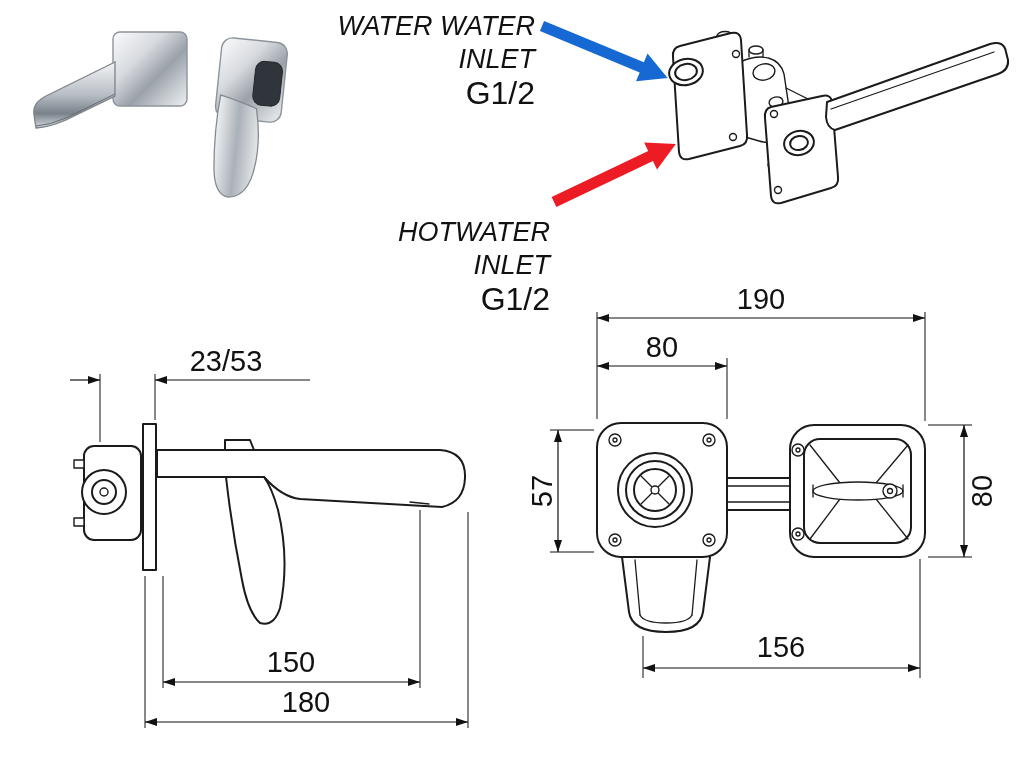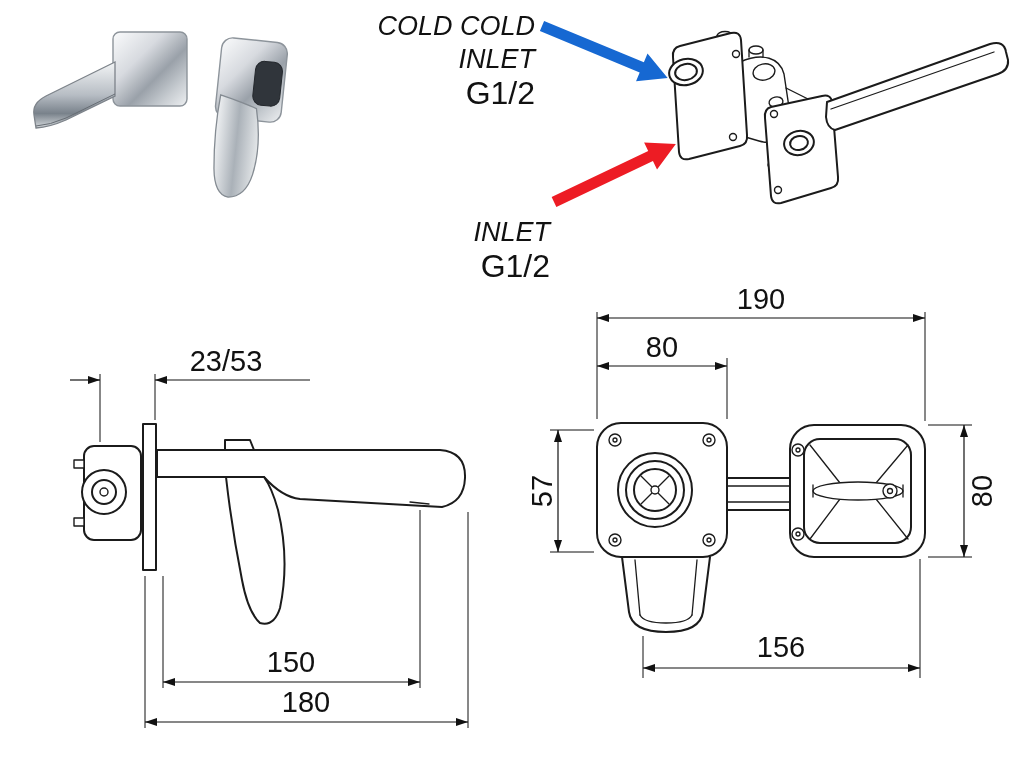--- a/index.html
+++ b/index.html
@@ -50,26 +50,27 @@
       <path d="M20,112 Q34,111 50,104 L99,80" fill="none" stroke="#676d74" stroke-width="1"></path>
     </g>
     <g transform="rotate(6 235 70)">
       <rect x="202" y="26" width="66" height="80" rx="11" fill="url(#chrA)" stroke="#8d949b" stroke-width="1.4"></rect>
       <rect x="238" y="46" width="27" height="44" rx="9" fill="#30353b" stroke="#23272c" stroke-width="1"></rect>
       <path d="M206,84 Q232,90 243,94 Q252,130 246,160 Q241,183 224,185 Q210,184 207,158 Q203,120 206,84 Z" fill="url(#chrC)" stroke="#848b92" stroke-width="1.3"></path>
     </g>
   </svg>
 
   <div class="abs ann" style="left:330px;top:10px;width:205px">
-    <div class="it">COLD COLD</div>
+    <div class="it">WATER WATER</div>
     <div class="it">INLET</div>
     <div class="g">G1/2</div>
   </div>
 
   <div class="abs ann" style="left:345px;top:216px;width:205px">
+    <div class="it">HOTWATER</div>
     <div class="it">INLET</div>
     <div class="g">G1/2</div>
   </div>
 
   <svg class="abs" style="left:538px;top:18px" width="140" height="72">
     <polygon points="0,-5.5 108,-5.5 108,-15 136,0 108,15 108,5.5 0,5.5" transform="translate(4,8) rotate(22.5)" fill="#1668d2"></polygon>
   </svg>
   <svg class="abs" style="left:548px;top:128px" width="140" height="84">
     <polygon points="0,-5.5 107,-5.5 107,-15 135,0 107,15 107,5.5 0,5.5" transform="translate(6,74) rotate(-25.5)" fill="#ed1c24"></polygon>
   </svg>

